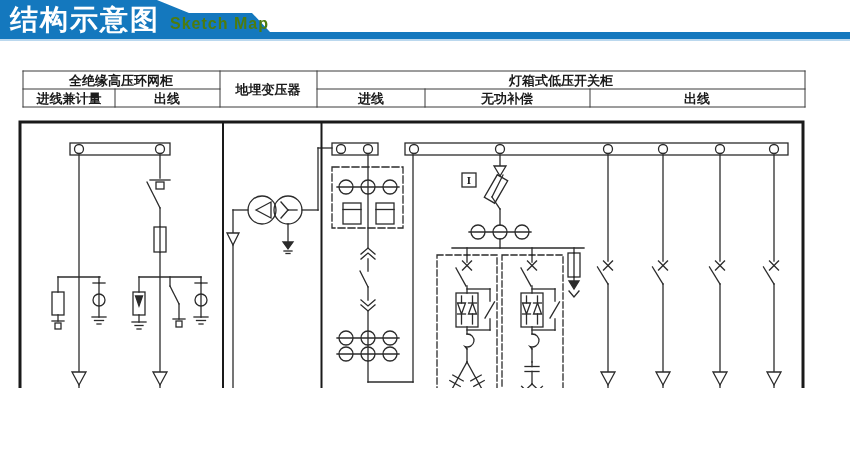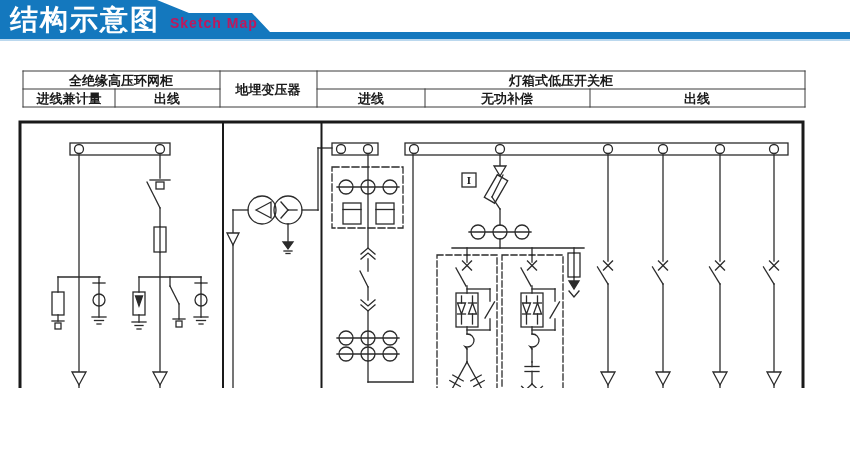--- a/index.html
+++ b/index.html
@@ -4,21 +4,21 @@
 <style>
   html,body{margin:0;padding:0;background:#ffffff;}
   .stage{position:relative;width:850px;height:388px;background:#fff;overflow:hidden;
          font-family:"Liberation Sans","DejaVu Sans",sans-serif;padding-left:32px;}
   .banner{position:absolute;left:0;top:0;width:850px;height:44px;}
   .banner-shape{position:absolute;left:0;top:0;width:850px;height:40px;background:#1478BE;
     clip-path:polygon(0 0,157px 0,189px 13px,252px 13px,270px 32px,850px 32px,850px 39px,0 39px);}
   .banner-underline{position:absolute;left:0;top:39px;width:850px;height:2px;background:#BBD8EE;}
   .banner-title{position:absolute;left:10px;top:1px;color:#fff;font-size:28px;font-weight:bold;
     letter-spacing:2px;white-space:nowrap;}
-  .banner-sub{position:absolute;left:170px;top:15px;color:#be185d;font-size:14px;font-weight:bold;
+  .banner-sub{position:absolute;left:170px;top:15px;color:#4d7c0f;font-size:16px;font-weight:bold;
     letter-spacing:1px;white-space:nowrap;}
   svg text{font-family:"Liberation Sans","DejaVu Sans",sans-serif;}
   .tbl-t{font-size:13px;font-weight:600;fill:#1a1a1a;}
   .lbl{font-size:13px;font-weight:bold;fill:#1a1a1a;}
   .ind{font-family:"Liberation Serif","DejaVu Serif",serif;font-size:11px;font-weight:bold;fill:#1a1a1a;}
 </style>
 </head>
 <body>
 
 <div class="stage">

